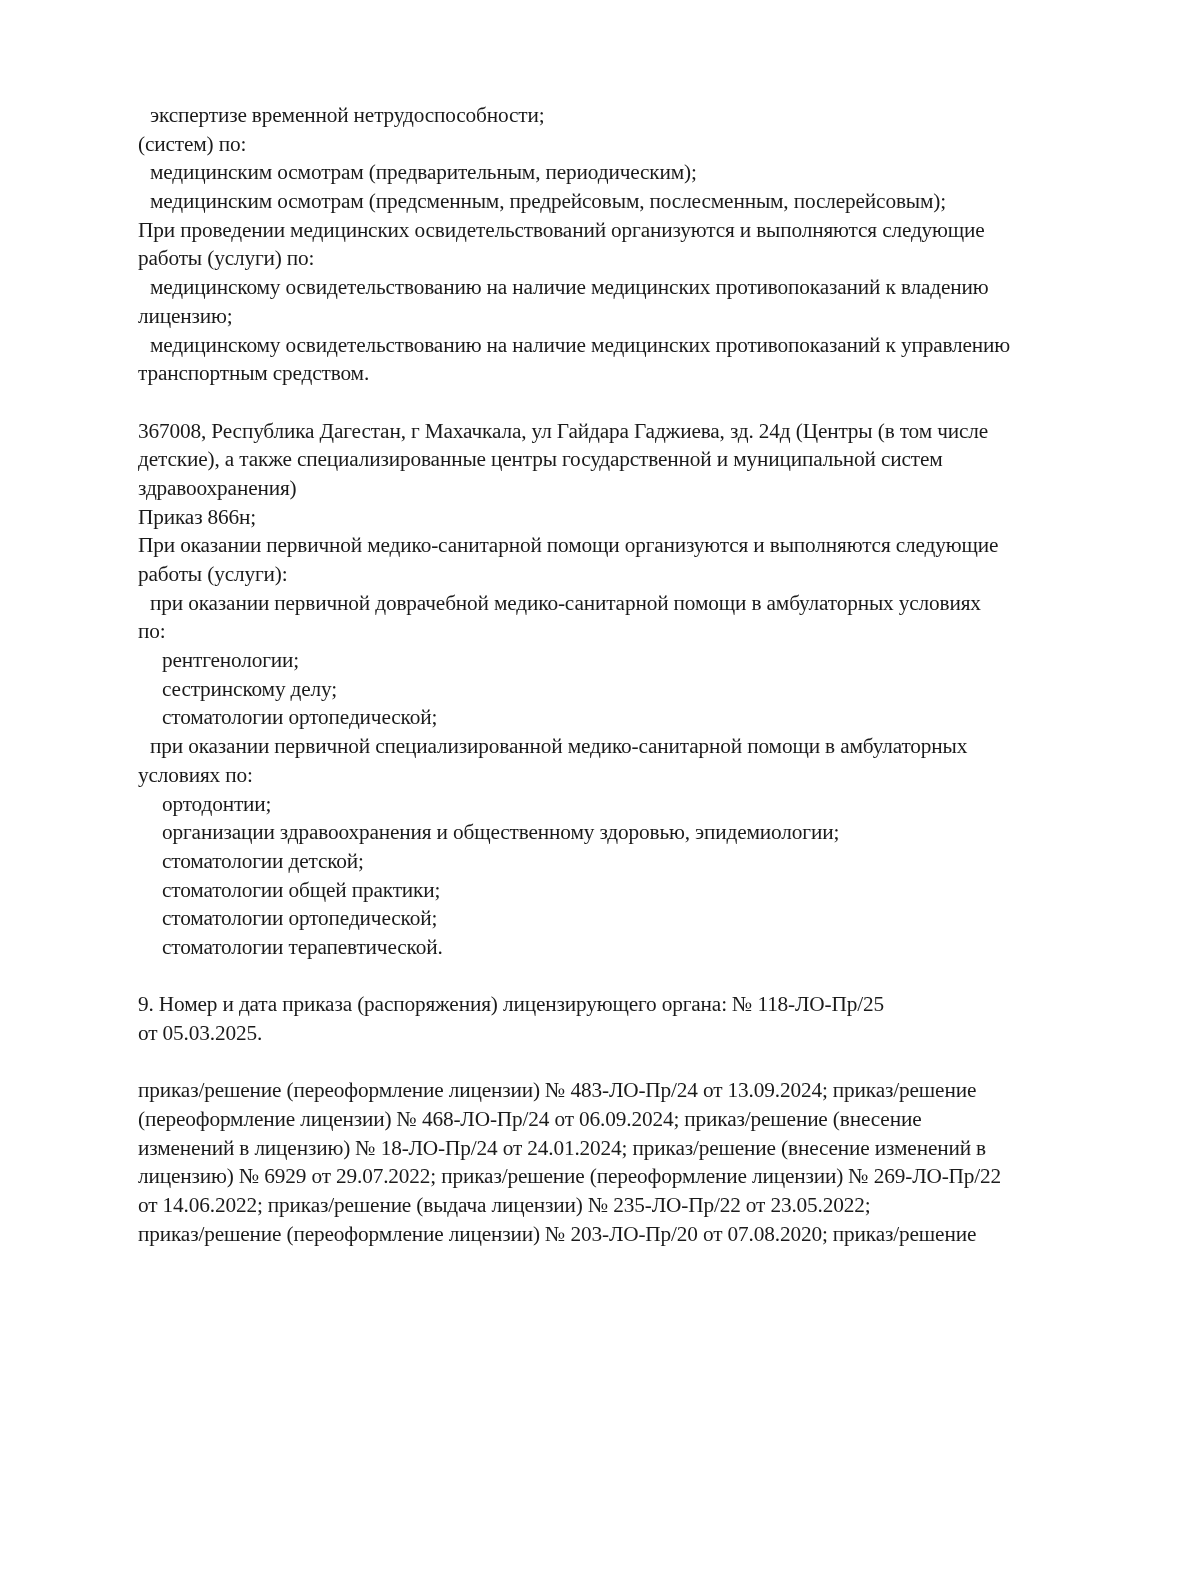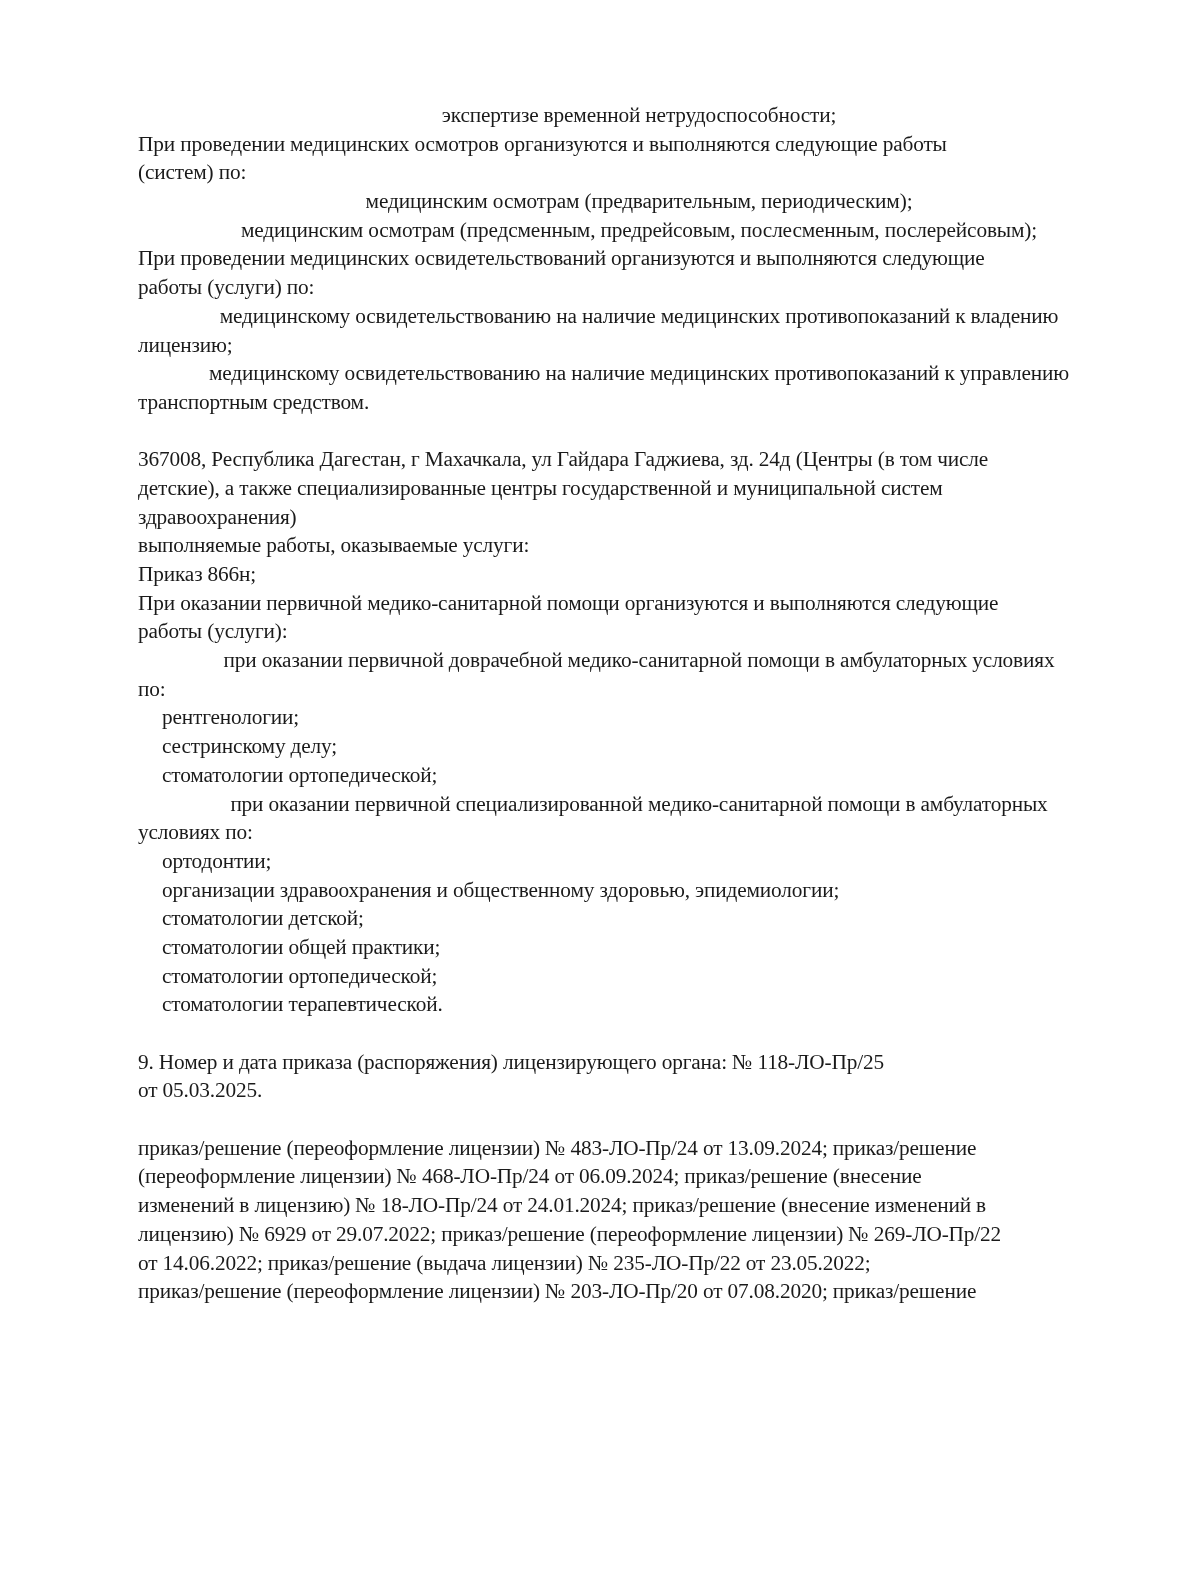--- a/index.html
+++ b/index.html
@@ -22,59 +22,57 @@
       font-size: 21.3px;
       line-height: 28.7px;
       color: #1a1a1a;
       letter-spacing: -0.15px;
     }
     .line {
       white-space: pre;
       display: block;
       height: 28.7px;
     }
-    .ind1 { padding-left: 12px; text-align: center; }
+    .ind1 { padding-left: 12px; }
     .ind2 { padding-left: 24px; }
     .gap {
       display: block;
       height: 28.7px;
     }
   </style>
 </head>
 <body>
 
 <div class="page">
 
   <div>
     <span class="line ind1">экспертизе временной нетрудоспособности;</span>
   </div>
 
   <div>
-    <span class="line">При проведении медицинских осмотров организуются и выполняются следующие работы</span>
     <span class="line">(систем) по:</span>
     <span class="line ind1">медицинским осмотрам (предварительным, периодическим);</span>
     <span class="line ind1">медицинским осмотрам (предсменным, предрейсовым, послесменным, послерейсовым);</span>
   </div>
 
   <div>
     <span class="line">При проведении медицинских освидетельствований организуются и выполняются следующие</span>
     <span class="line">работы (услуги) по:</span>
     <span class="line ind1">медицинскому освидетельствованию на наличие медицинских противопоказаний к владению</span>
     <span class="line">лицензию;</span>
     <span class="line ind1">медицинскому освидетельствованию на наличие медицинских противопоказаний к управлению</span>
     <span class="line">транспортным средством.</span>
   </div>
 
   <span class="gap"></span>
 
   <div>
     <span class="line">367008, Республика Дагестан, г Махачкала, ул Гайдара Гаджиева, зд. 24д (Центры (в том числе</span>
     <span class="line">детские), а также специализированные центры государственной и муниципальной систем</span>
     <span class="line">здравоохранения)</span>
-    <span class="line">выполняемые работы, оказываемые услуги:</span>
     <span class="line">Приказ 866н;</span>
     <span class="line">При оказании первичной медико-санитарной помощи организуются и выполняются следующие</span>
     <span class="line">работы (услуги):</span>
     <span class="line ind1">при оказании первичной доврачебной медико-санитарной помощи в амбулаторных условиях</span>
     <span class="line">по:</span>
     <span class="line ind2">рентгенологии;</span>
     <span class="line ind2">сестринскому делу;</span>
     <span class="line ind2">стоматологии ортопедической;</span>
     <span class="line ind1">при оказании первичной специализированной медико-санитарной помощи в амбулаторных</span>
     <span class="line">условиях по:</span>

